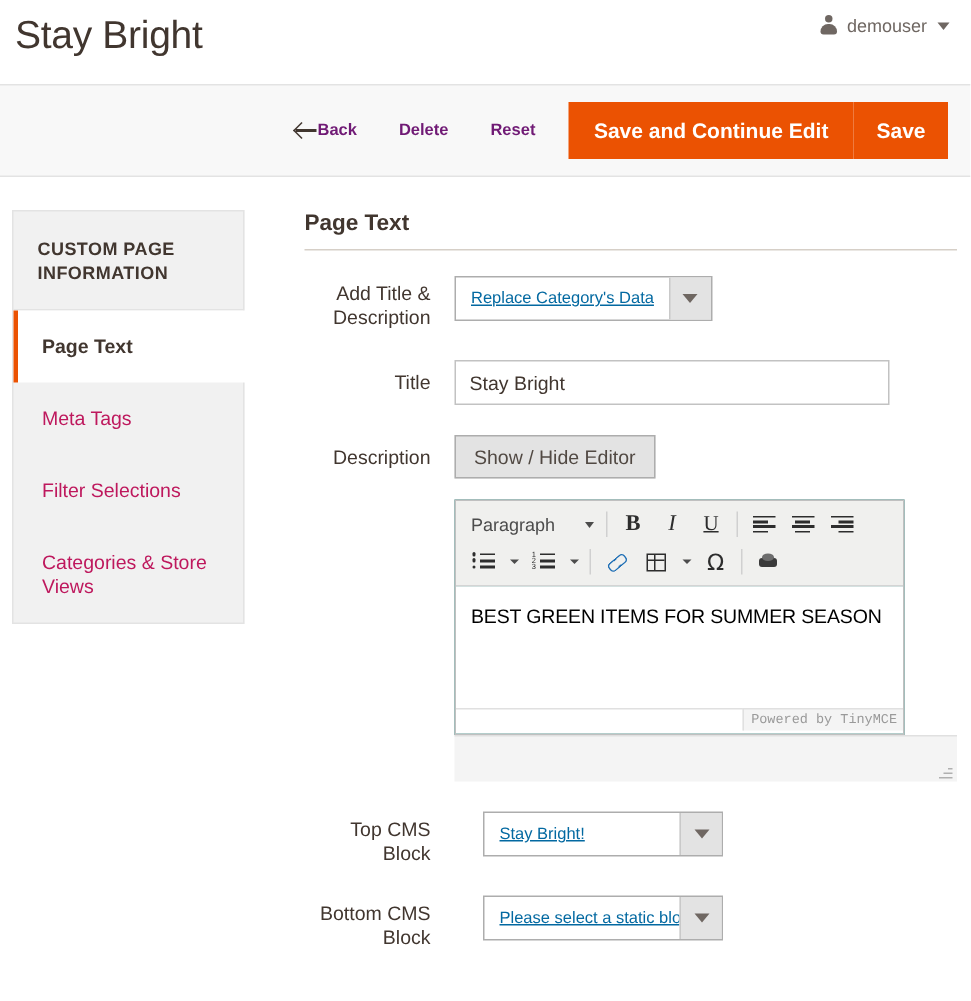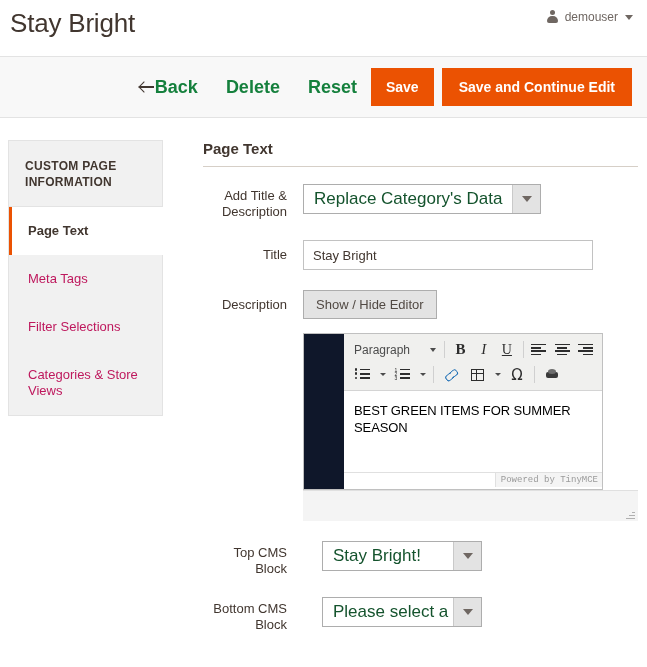--- a/index.html
+++ b/index.html
@@ -87,23 +87,23 @@
     display: flex;
     align-items: center;
     justify-content: flex-end;
     padding-right: 15px;
     box-sizing: border-box;
   }
   .btn-link {
     background: none;
     border: none;
     font-family: inherit;
-    font-size: 18px;
+    font-size: 11px;
     font-weight: 600;
-    color: #15803d;
+    color: #701a75;
     cursor: pointer;
     padding: 8px 14px;
     display: flex;
     align-items: center;
     gap: 1px;
     white-space: nowrap;
   }
   .arrow-left {
     display: inline-block;
     width: 14px;
@@ -227,23 +227,24 @@
     border: 1px solid #adadad;
     background: #ffffff;
     height: 30px;
     box-sizing: border-box;
     cursor: pointer;
   }
   .select-value {
     padding: 0 10px;
     display: flex;
     align-items: center;
-    font-size: 17px;
-    color: #14532d;
+    font-size: 11px;
+    color: #0369a1;
     white-space: nowrap;
+    text-decoration: underline;
   }
   .select-arrow {
     width: 27px;
     background: #e3e3e3;
     border-left: 1px solid #c9c9c9;
     display: flex;
     align-items: center;
     justify-content: center;
   }
   .select-arrow i {
@@ -279,23 +280,22 @@
     padding: 6px 12px;
     cursor: pointer;
     line-height: 15px;
   }
 
   
   .editor-wrap {
     margin-top: 14px;
     width: 300px;
     border: 1px solid #c0c0c0;
-    background: #0f172a;
+    background: #0f766e;
     box-sizing: border-box;
-    padding-left: 40px;
   }
   .editor-toolbar {
     background: #f0f0ee;
     border-bottom: 1px solid #d4d4d4;
     padding: 3px 2px;
   }
   .tb-row {
     display: flex;
     align-items: center;
     height: 25px;
@@ -514,22 +514,22 @@
   <button class="btn-link">
     <span class="arrow-left"></span>
     <span>Back</span>
   </button>
   <button class="btn-link">
     <span>Delete</span>
   </button>
   <button class="btn-link">
     <span>Reset</span>
   </button>
+  <button class="btn-primary wide">Save and Continue Edit</button>
   <button class="btn-primary">Save</button>
-  <button class="btn-primary wide">Save and Continue Edit</button>
 </div>
 
 <div class="page-main">
 
   <div class="sidebar">
     <div class="sidebar-title">CUSTOM PAGE INFORMATION</div>
     <ul class="sidebar-items">
       <li class="sidebar-item active">
         <span>Page Text</span>
       </li>

